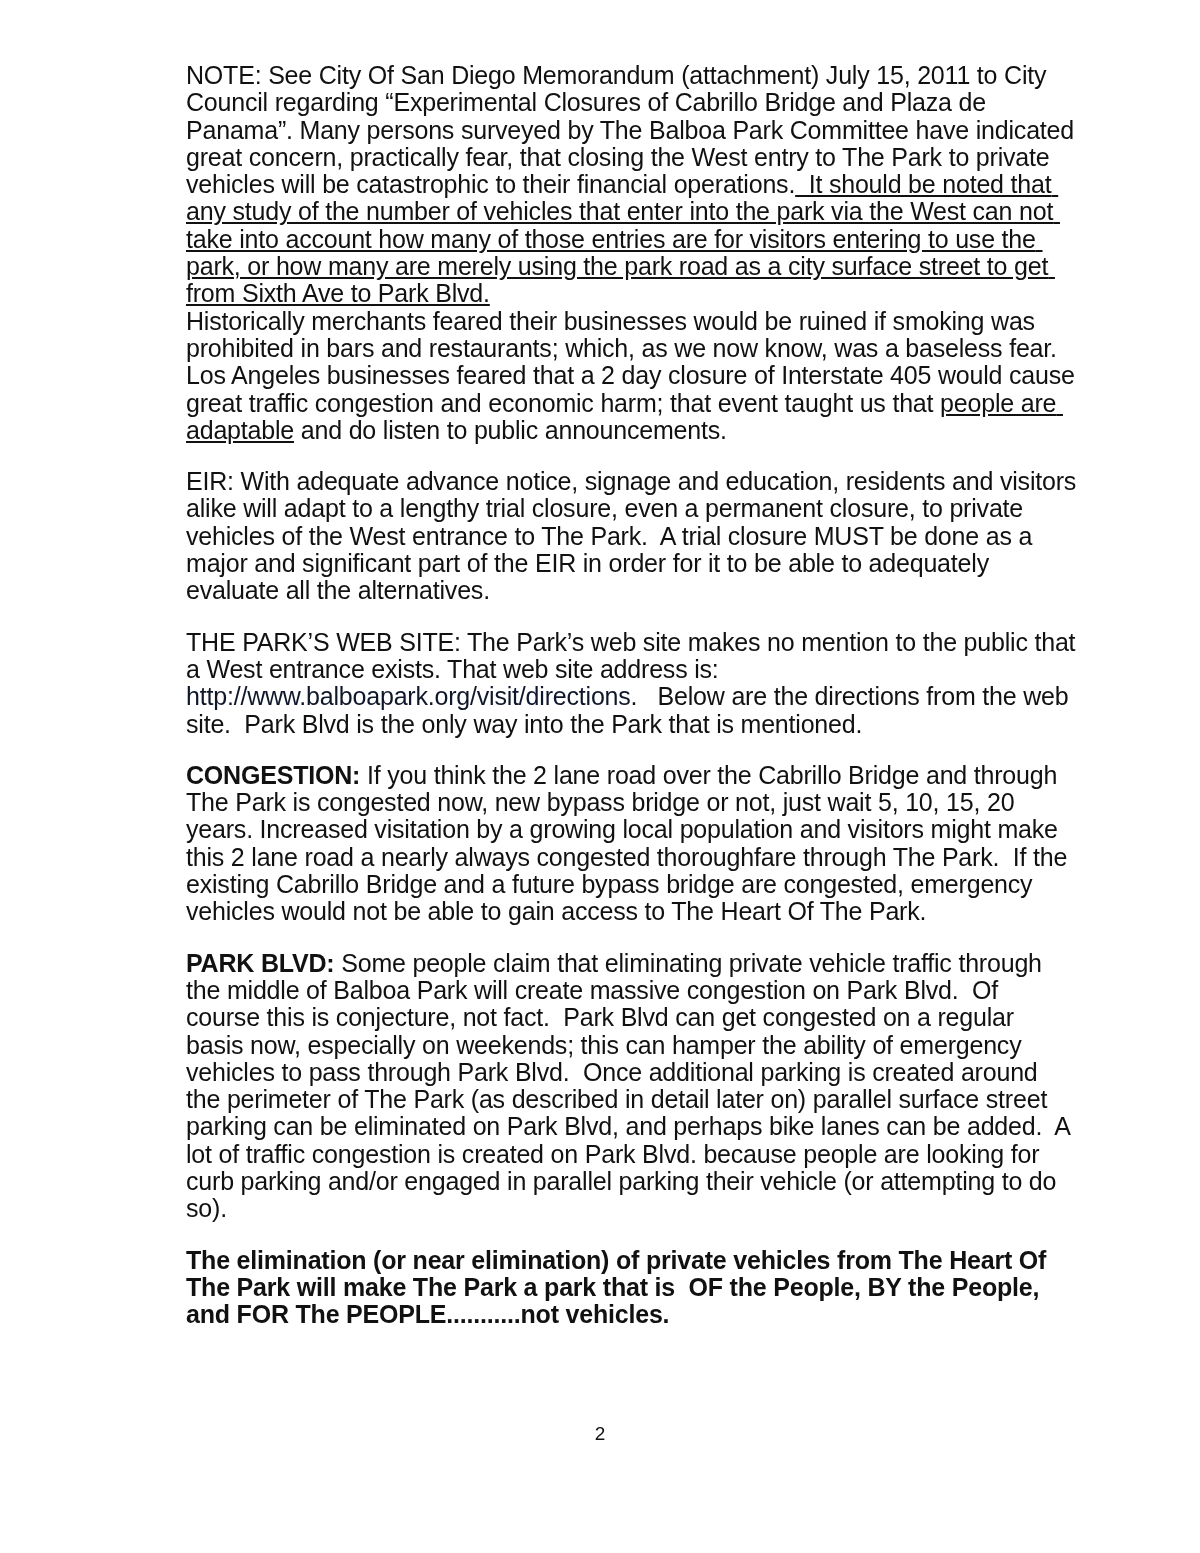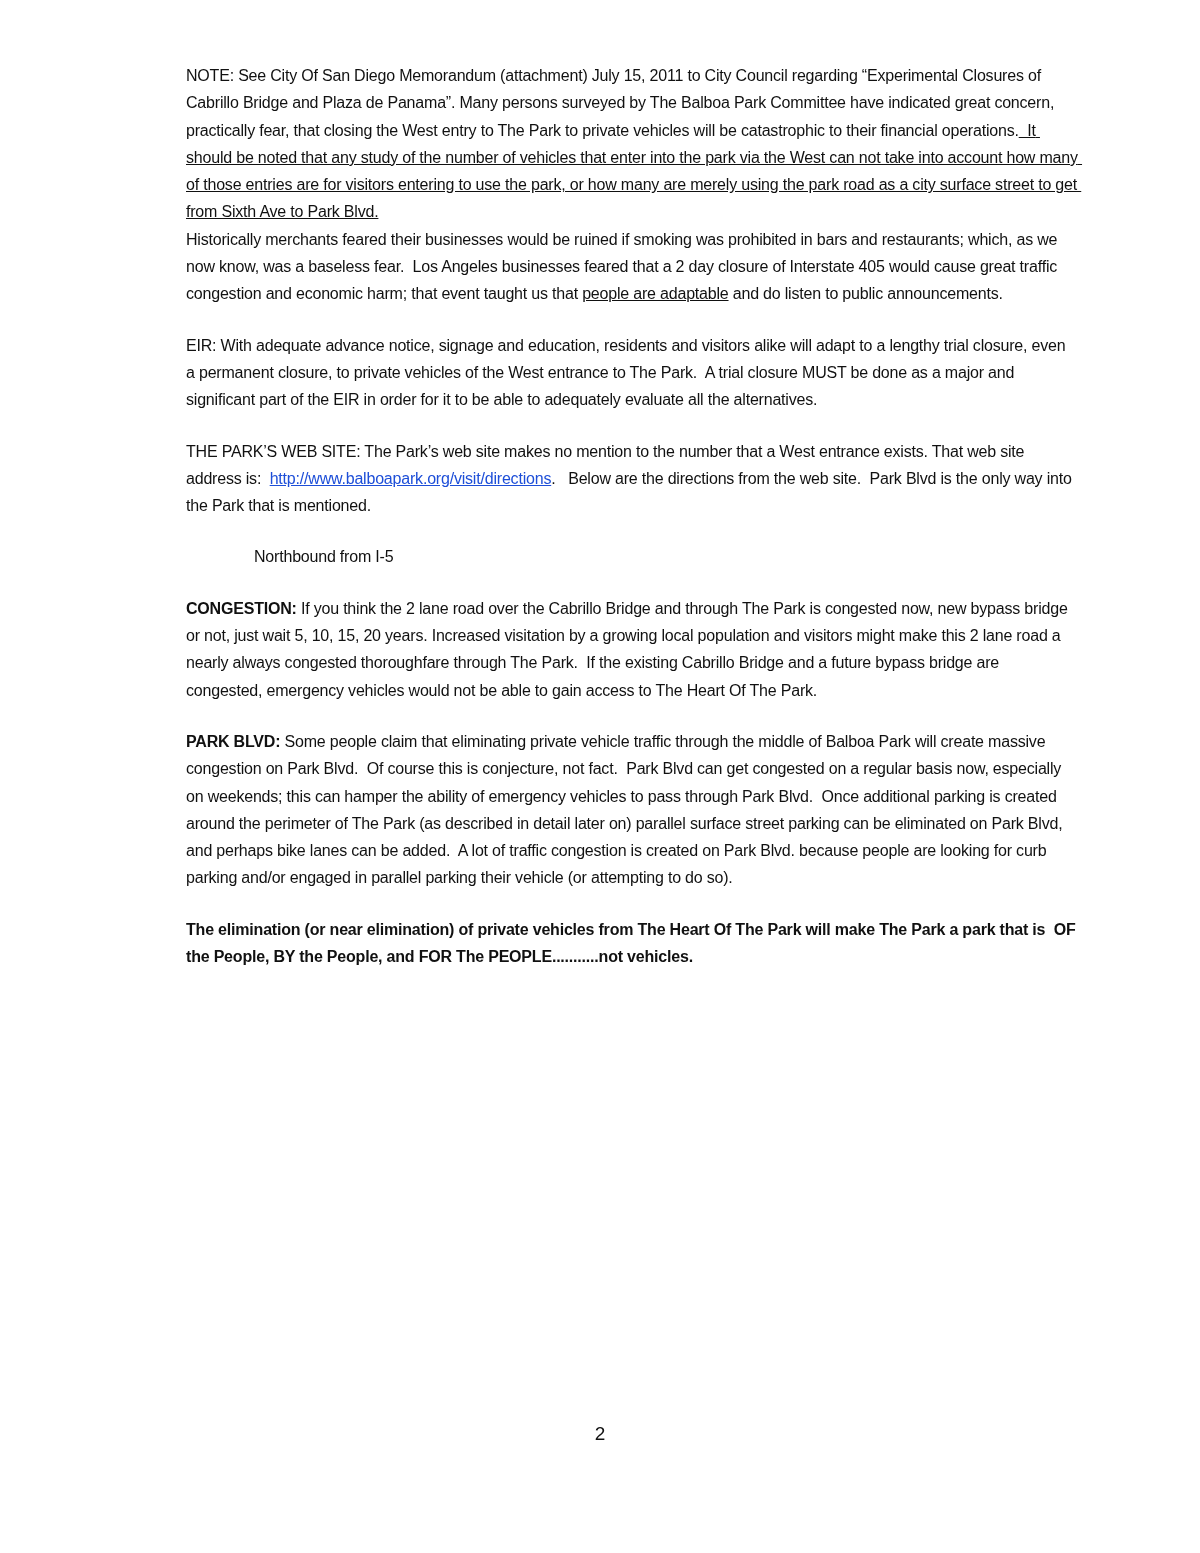--- a/index.html
+++ b/index.html
@@ -14,35 +14,34 @@
     background: #ffffff;
     font-family: "Liberation Sans", "DejaVu Sans", sans-serif;
     color: #111111;
     overflow: hidden;
   }
   .content {
     position: absolute;
     left: 186px;
     top: 62px;
     width: 892px;
-    font-size: 16px;
+    font-size: 25px;
     line-height: 27.3px;
     letter-spacing: -0.2px;
   }
   .content p {
     margin: 0;
     white-space: pre-wrap;
   }
   .gap { margin-top: 24px !important; }
   .dir-block { margin-left: 68px; }
   .u { text-decoration: underline; }
   .bold { font-weight: bold; }
   .link {
-    color: #1d4ed8;
-    text-decoration: underline;
+    color: #0f172a;
     cursor: pointer;
   }
   .closing { font-weight: bold; }
   .page-num {
     position: absolute;
     top: 1420px;
     left: 0;
     width: 100%;
     text-align: center;
     font-size: 19px;
@@ -56,27 +55,26 @@
 
 <div class="page">
   <div class="content">
 
     <p><span>NOTE: See City Of San Diego Memorandum (attachment) July 15, 2011 to City Council regarding “Experimental Closures of Cabrillo Bridge and Plaza de Panama”. Many persons surveyed by The Balboa Park Committee have indicated great concern, practically fear, that closing the West entry to The Park to private vehicles will be catastrophic to their financial operations.</span><span class="u">  It should be noted that any study of the number of vehicles that enter into the park via the West can not take into account how many of those entries are for visitors entering to use the park, or how many are merely using the park road as a city surface street to get from Sixth Ave to Park Blvd.</span></p>
 
     <p><span>Historically merchants feared their businesses would be ruined if smoking was prohibited in bars and restaurants; which, as we now know, was a baseless fear.  Los Angeles businesses feared that a 2 day closure of Interstate 405 would cause great traffic congestion and economic harm; that event taught us that </span><span class="u">people are adaptable</span><span> and do listen to public announcements.</span></p>
 
     <p class="gap"><span>EIR: With adequate advance notice, signage and education, residents and visitors alike will adapt to a lengthy trial closure, even a permanent closure, to private vehicles of the West entrance to The Park.  A trial closure MUST be done as a major and significant part of the EIR in order for it to be able to adequately evaluate all the alternatives.</span></p>
 
-    <p class="gap"><span>THE PARK’S WEB SITE: The Park’s web site makes no mention to the number that a West entrance exists. That web site address is:  </span><a class="link">http://www.balboapark.org/visit/directions</a><span>.   Below are the directions from the web site.  Park Blvd is the only way into the Park that is mentioned.</span></p>
+    <p class="gap"><span>THE PARK’S WEB SITE: The Park’s web site makes no mention to the public that a West entrance exists. That web site address is:  </span><a class="link">http://www.balboapark.org/visit/directions</a><span>.   Below are the directions from the web site.  Park Blvd is the only way into the Park that is mentioned.</span></p>
 
     <div class="dir-block gap">
     </div>
 
     <div class="dir-block gap">
-      <p>Northbound from I-5</p>
     </div>
 
     <div class="dir-block gap">
     </div>
 
     <p class="gap"><span class="bold">CONGESTION:</span><span> If you think the 2 lane road over the Cabrillo Bridge and through The Park is congested now, new bypass bridge or not, just wait 5, 10, 15, 20 years. Increased visitation by a growing local population and visitors might make this 2 lane road a nearly always congested thoroughfare through The Park.  If the existing Cabrillo Bridge and a future bypass bridge are congested, emergency vehicles would not be able to gain access to The Heart Of The Park.</span></p>
 
     <p class="gap"><span class="bold">PARK BLVD:</span><span> Some people claim that eliminating private vehicle traffic through the middle of Balboa Park will create massive congestion on Park Blvd.  Of course this is conjecture, not fact.  Park Blvd can get congested on a regular basis now, especially on weekends; this can hamper the ability of emergency vehicles to pass through Park Blvd.  Once additional parking is created around the perimeter of The Park (as described in detail later on) parallel surface street parking can be eliminated on Park Blvd, and perhaps bike lanes can be added.  A lot of traffic congestion is created on Park Blvd. because people are looking for curb parking and/or engaged in parallel parking their vehicle (or attempting to do so).</span></p>
 
     <p class="gap closing"><span>The elimination (or near elimination) of private vehicles from The Heart Of The Park will make The Park a park that is  OF the People, BY the People, and FOR The PEOPLE...........not vehicles.</span></p>

